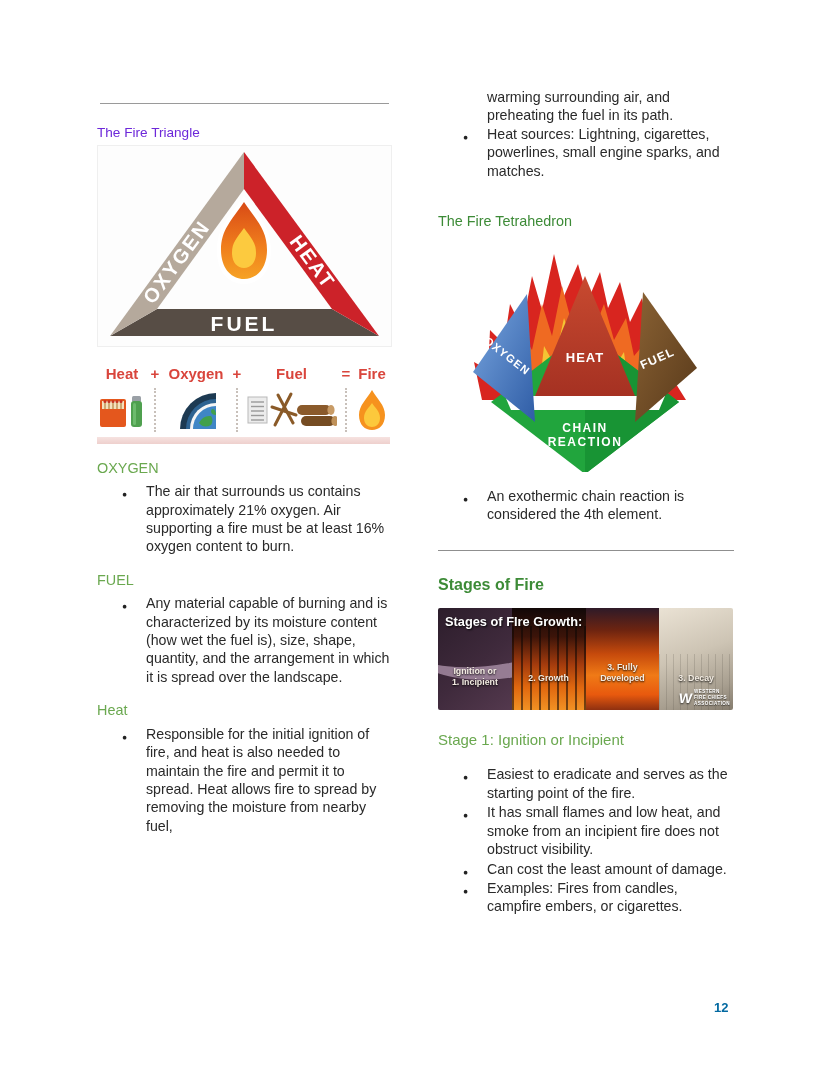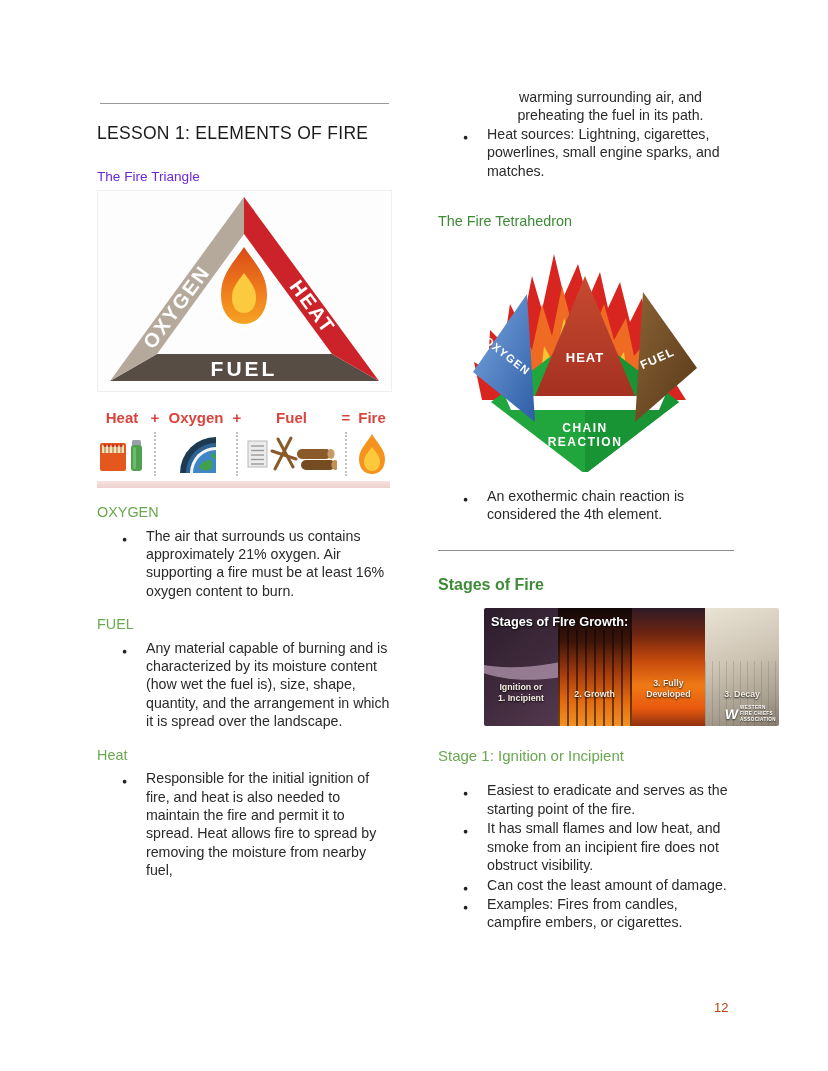--- a/index.html
+++ b/index.html
@@ -1,49 +1,49 @@
 <!DOCTYPE html>
 <html><head>
 <meta charset="utf-8">
 <style>
   html,body{margin:0;padding:0;background:#ffffff;}
   .page{position:relative;width:828px;height:1071px;background:#ffffff;overflow:hidden;
         font-family:"Liberation Sans",sans-serif;color:#2a2a2a;}
   
   .doc-header{position:absolute;left:97px;top:48px;font-size:19px;font-weight:bold;color:#5f9e4c;letter-spacing:.2px;}
   .rule-left{position:absolute;left:100px;top:103px;width:289px;height:1px;background:#9a9a9a;}
-  .page-num{position:absolute;left:714px;top:1000px;font-size:13px;font-weight:normal;color:#c2410c;}
+  .page-num{position:absolute;left:714px;top:1000px;font-size:13px;font-weight:bold;color:#0369a1;}
   
   .col{position:absolute;font-size:14.2px;line-height:18.4px;}
   .col-left{left:97px;top:124px;width:293px;}
   .col-right{left:438px;top:88px;width:296px;}
   .lesson-title{font-size:17.5px;color:#1b1b1b;letter-spacing:.3px;margin:0 0 26px 0;font-weight:normal;}
   .caption{font-size:13.6px;color:#6d28d9;margin:0 0 3px 0;}
   .sec-head{color:#6aa84f;font-size:14.4px;margin:15px 0 5px 0;}
   .green-bold{color:#3d8b37;font-weight:normal;font-size:14.4px;margin:32px 0 8px 0;}
   .stages-head{color:#3d8b37;font-weight:bold;font-size:16px;margin:25px 0 14px 0;}
   .stage1-head{color:#6aa84f;font-size:15px;margin:21px 0 16px 0;}
   .b{position:relative;padding-left:49px;margin:0 0 1px 0;}
   .b::before{content:"\25CF";position:absolute;left:25px;top:3px;font-size:8.5px;color:#222;}
-  .cont{padding-left:49px;text-align:center;}
+  .cont{padding-left:49px;}
   .just{text-align:justify;}
   .rule-right{height:1px;background:#8f8f8f;margin:26px 0 0 0;}
   
   .fig{border:1px solid #efefef;background:#fdfdfd;}
   .tri-fig{width:293px;height:200px;}
   .tetra-fig{width:295px;height:228px;margin-top:6px;border:none;background:#fff;}
   
   .equation{margin-top:10px;}
   .eq-grid{display:grid;grid-template-columns:50px 16px 66px 16px 93px 16px 36px;justify-items:center;align-items:center;}
   .eq-t{font-size:15px;font-weight:bold;color:#d9453c;height:24px;display:flex;align-items:center;}
   .eq-i{height:48px;display:flex;align-items:center;justify-content:center;}
   .eq-sep{width:0;height:44px;border-left:2px dotted #c8c0ba;}
   .eq-pink{height:7px;margin-top:3px;background:linear-gradient(#f6e2e0,#eed0cd);}
   
-  .banner{position:relative;width:295px;height:118px;display:flex;overflow:hidden;border-radius:2px;margin-left:46px;}
+  .banner{position:relative;width:295px;height:102px;display:flex;overflow:hidden;border-radius:2px;}
   .panel{position:relative;flex:1 1 0;}
   .p1{background:linear-gradient(140deg,#2c1d2b 0%,#3f2a3c 55%,#54394e 100%);}
   .p1::before{content:"";position:absolute;left:-34px;top:-48px;width:230px;height:100px;border-radius:50%;
               border-bottom:15px solid rgba(170,144,167,.8);transform:rotate(-14deg);}
   .p2{background:linear-gradient(180deg,#120808 0%,#3c1409 28%,#a33b0d 55%,#e0680f 78%,#f29224 100%);}
   .p2::after{content:"";position:absolute;left:0;right:0;top:18%;bottom:0;
              background:repeating-linear-gradient(90deg,rgba(12,6,4,.55) 0 2px,transparent 2px 9px);}
   .p3{background:linear-gradient(180deg,#2e1a28 0%,#6e2410 22%,#c64a0c 45%,#f07a16 66%,#e8590e 85%,#8f3010 100%);}
   .p4{background:linear-gradient(160deg,#eae2d4 0%,#cdc4b4 45%,#a89f90 78%,#857c6e 100%);}
   .p4::after{content:"";position:absolute;left:0;right:0;top:45%;bottom:0;
@@ -60,21 +60,20 @@
                    text-shadow:0 1px 1px rgba(0,0,0,.6);}
 </style>
 </head>
 <body>
 
 <div class="page">
 
   <div class="rule-left"></div>
 
   <div class="col col-left">
-    <h1 class="lesson-title">LESSON 1: ELEMENTS OF FIRE</h1>
     <div class="caption">The Fire Triangle</div>
 
     
     <svg class="fig tri-fig" viewBox="0 0 293 200" xmlns="http://www.w3.org/2000/svg">
       <defs>
         <linearGradient id="flameG" x1="0" y1="0" x2="0" y2="1">
           <stop offset="0" stop-color="#d84a16"></stop>
             <stop offset="0.55" stop-color="#ef7b1c"></stop>
             <stop offset="1" stop-color="#f6a224"></stop>
         </linearGradient>

